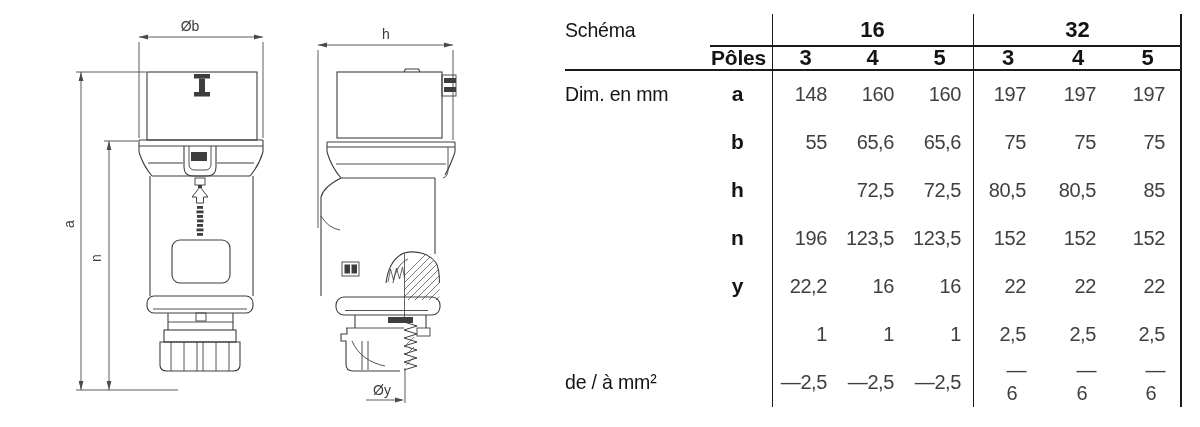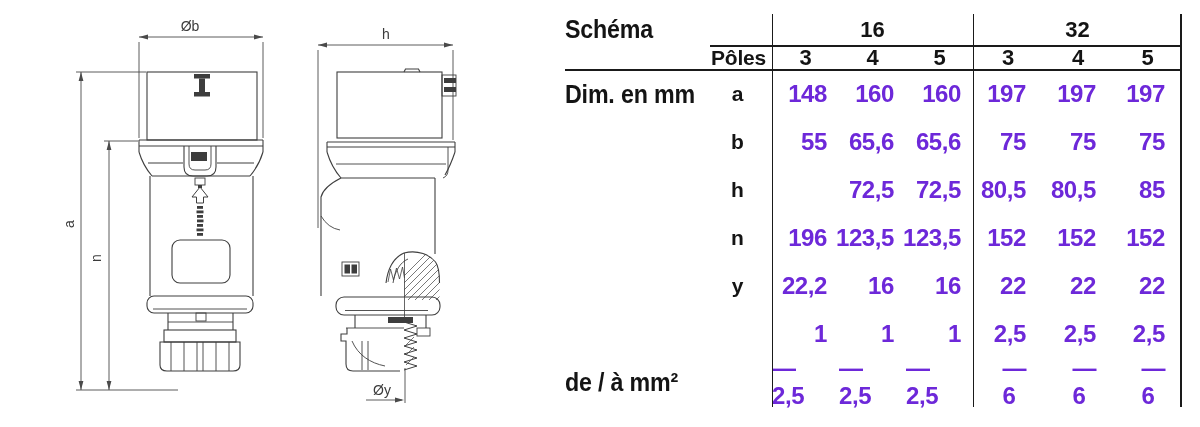--- a/index.html
+++ b/index.html
@@ -9,28 +9,28 @@
   #drawing{position:absolute;left:0;top:0;width:560px;height:427px;}
 
   
   #spec-table{
     position:absolute;left:565px;top:14px;width:617px;height:393px;
     display:grid;
     grid-template-columns:138px 69px 67px 67px 67px 70px 70px 69px;
     grid-template-rows:31px 25px repeat(7,48px);
   }
   .c{display:flex;align-items:center;color:#141414;}
-  .lbl{font-weight:bold;font-size:25px;letter-spacing:-.2px;white-space:nowrap;align-items:center;}
+  .lbl{font-weight:normal;font-size:21px;letter-spacing:-.2px;white-space:nowrap;align-items:center;}
   .lbl .tx{display:inline-block;transform:scaleX(.93);transform-origin:0 50%;white-space:nowrap;}
   .lbl .tx.long{transform:scaleX(.85);}
   .sublbl{font-weight:bold;font-size:21px;padding-left:8px;letter-spacing:-.2px;}
   .sub{font-weight:bold;font-size:21px;justify-content:center;}
   .grp{font-weight:bold;font-size:22px;justify-content:center;}
   .pole{font-weight:bold;font-size:22px;justify-content:center;}
-  .val{font-size:24px;color:#6d28d9;justify-content:flex-end;letter-spacing:-.4px;font-weight:bold;}
+  .val{font-size:20px;color:#404040;justify-content:flex-end;letter-spacing:-.4px;}
   .val.g1{padding-right:12px;}
   .val.g2{padding-right:17px;margin-left:44px;}
 
   .gr1{grid-row:1}.gr2{grid-row:2}.gr3{grid-row:3}.gr4{grid-row:4}.gr5{grid-row:5}
   .gr6{grid-row:6}.gr7{grid-row:7}.gr8{grid-row:8}.gr9{grid-row:9}
   .gc1{grid-column:1}.gc2{grid-column:2}.gc3{grid-column:3}.gc4{grid-column:4}
   .gc5{grid-column:5}.gc6{grid-column:6}.gc7{grid-column:7}.gc8{grid-column:8}
   .sp16{grid-column:3/6}.sp32{grid-column:6/9}.sp12{grid-column:1/3}
 
   .rule{position:absolute;background:#1a1a1a;}

